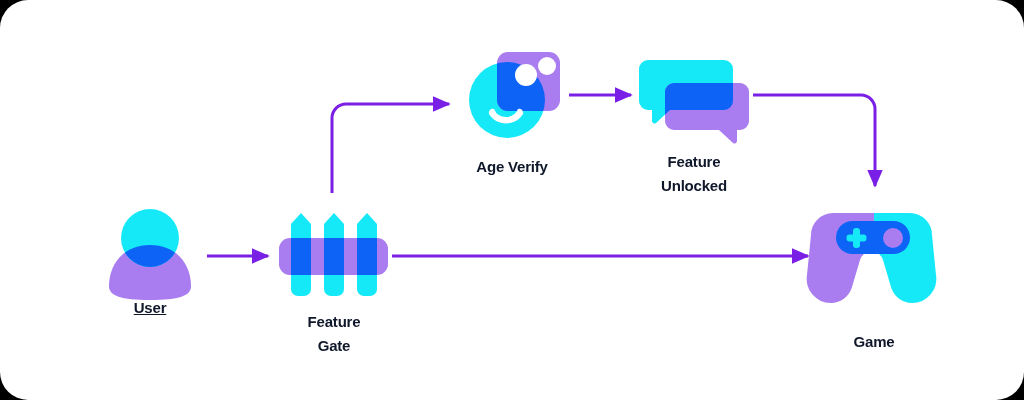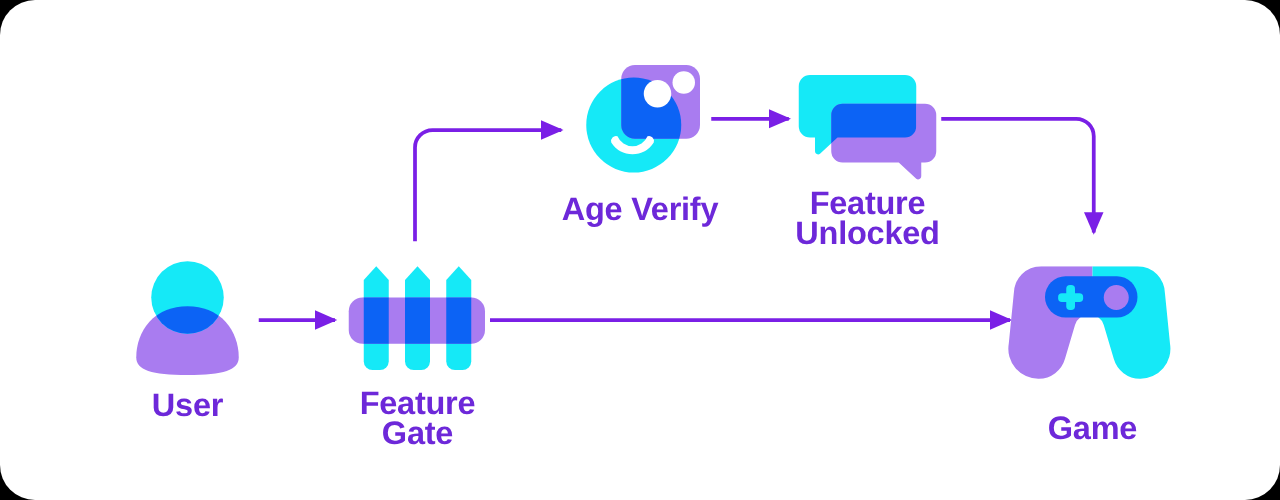--- a/index.html
+++ b/index.html
@@ -27,28 +27,28 @@
     top: 0;
     width: 1024px;
     height: 400px;
     display: block;
   }
   .node-label {
     position: absolute;
     text-align: center;
     font-family: "Liberation Sans", sans-serif;
     font-weight: bold;
-    font-size: 26px;
+    font-size: 15px;
     line-height: 24px;
-    color: #6d28d9;
+    color: #0f172a;
     letter-spacing: -0.2px;
     white-space: pre-line;
     transform: translateX(-50%);
   }
-  .label-user     { left: 150px; top: 312px; width: 200px; }
+  .label-user     { left: 150px; top: 296px; width: 200px; text-decoration: underline; }
   .label-gate     { left: 334px; top: 310px; width: 200px; }
   .label-age      { left: 512px; top: 155px; width: 240px; }
   .label-unlocked { left: 694px; top: 150px; width: 240px; }
   .label-game     { left: 874px; top: 310px; width: 200px; margin-top: 20px; }
 </style>
 </head>
 <body>
 
 <div id="canvas">
 

